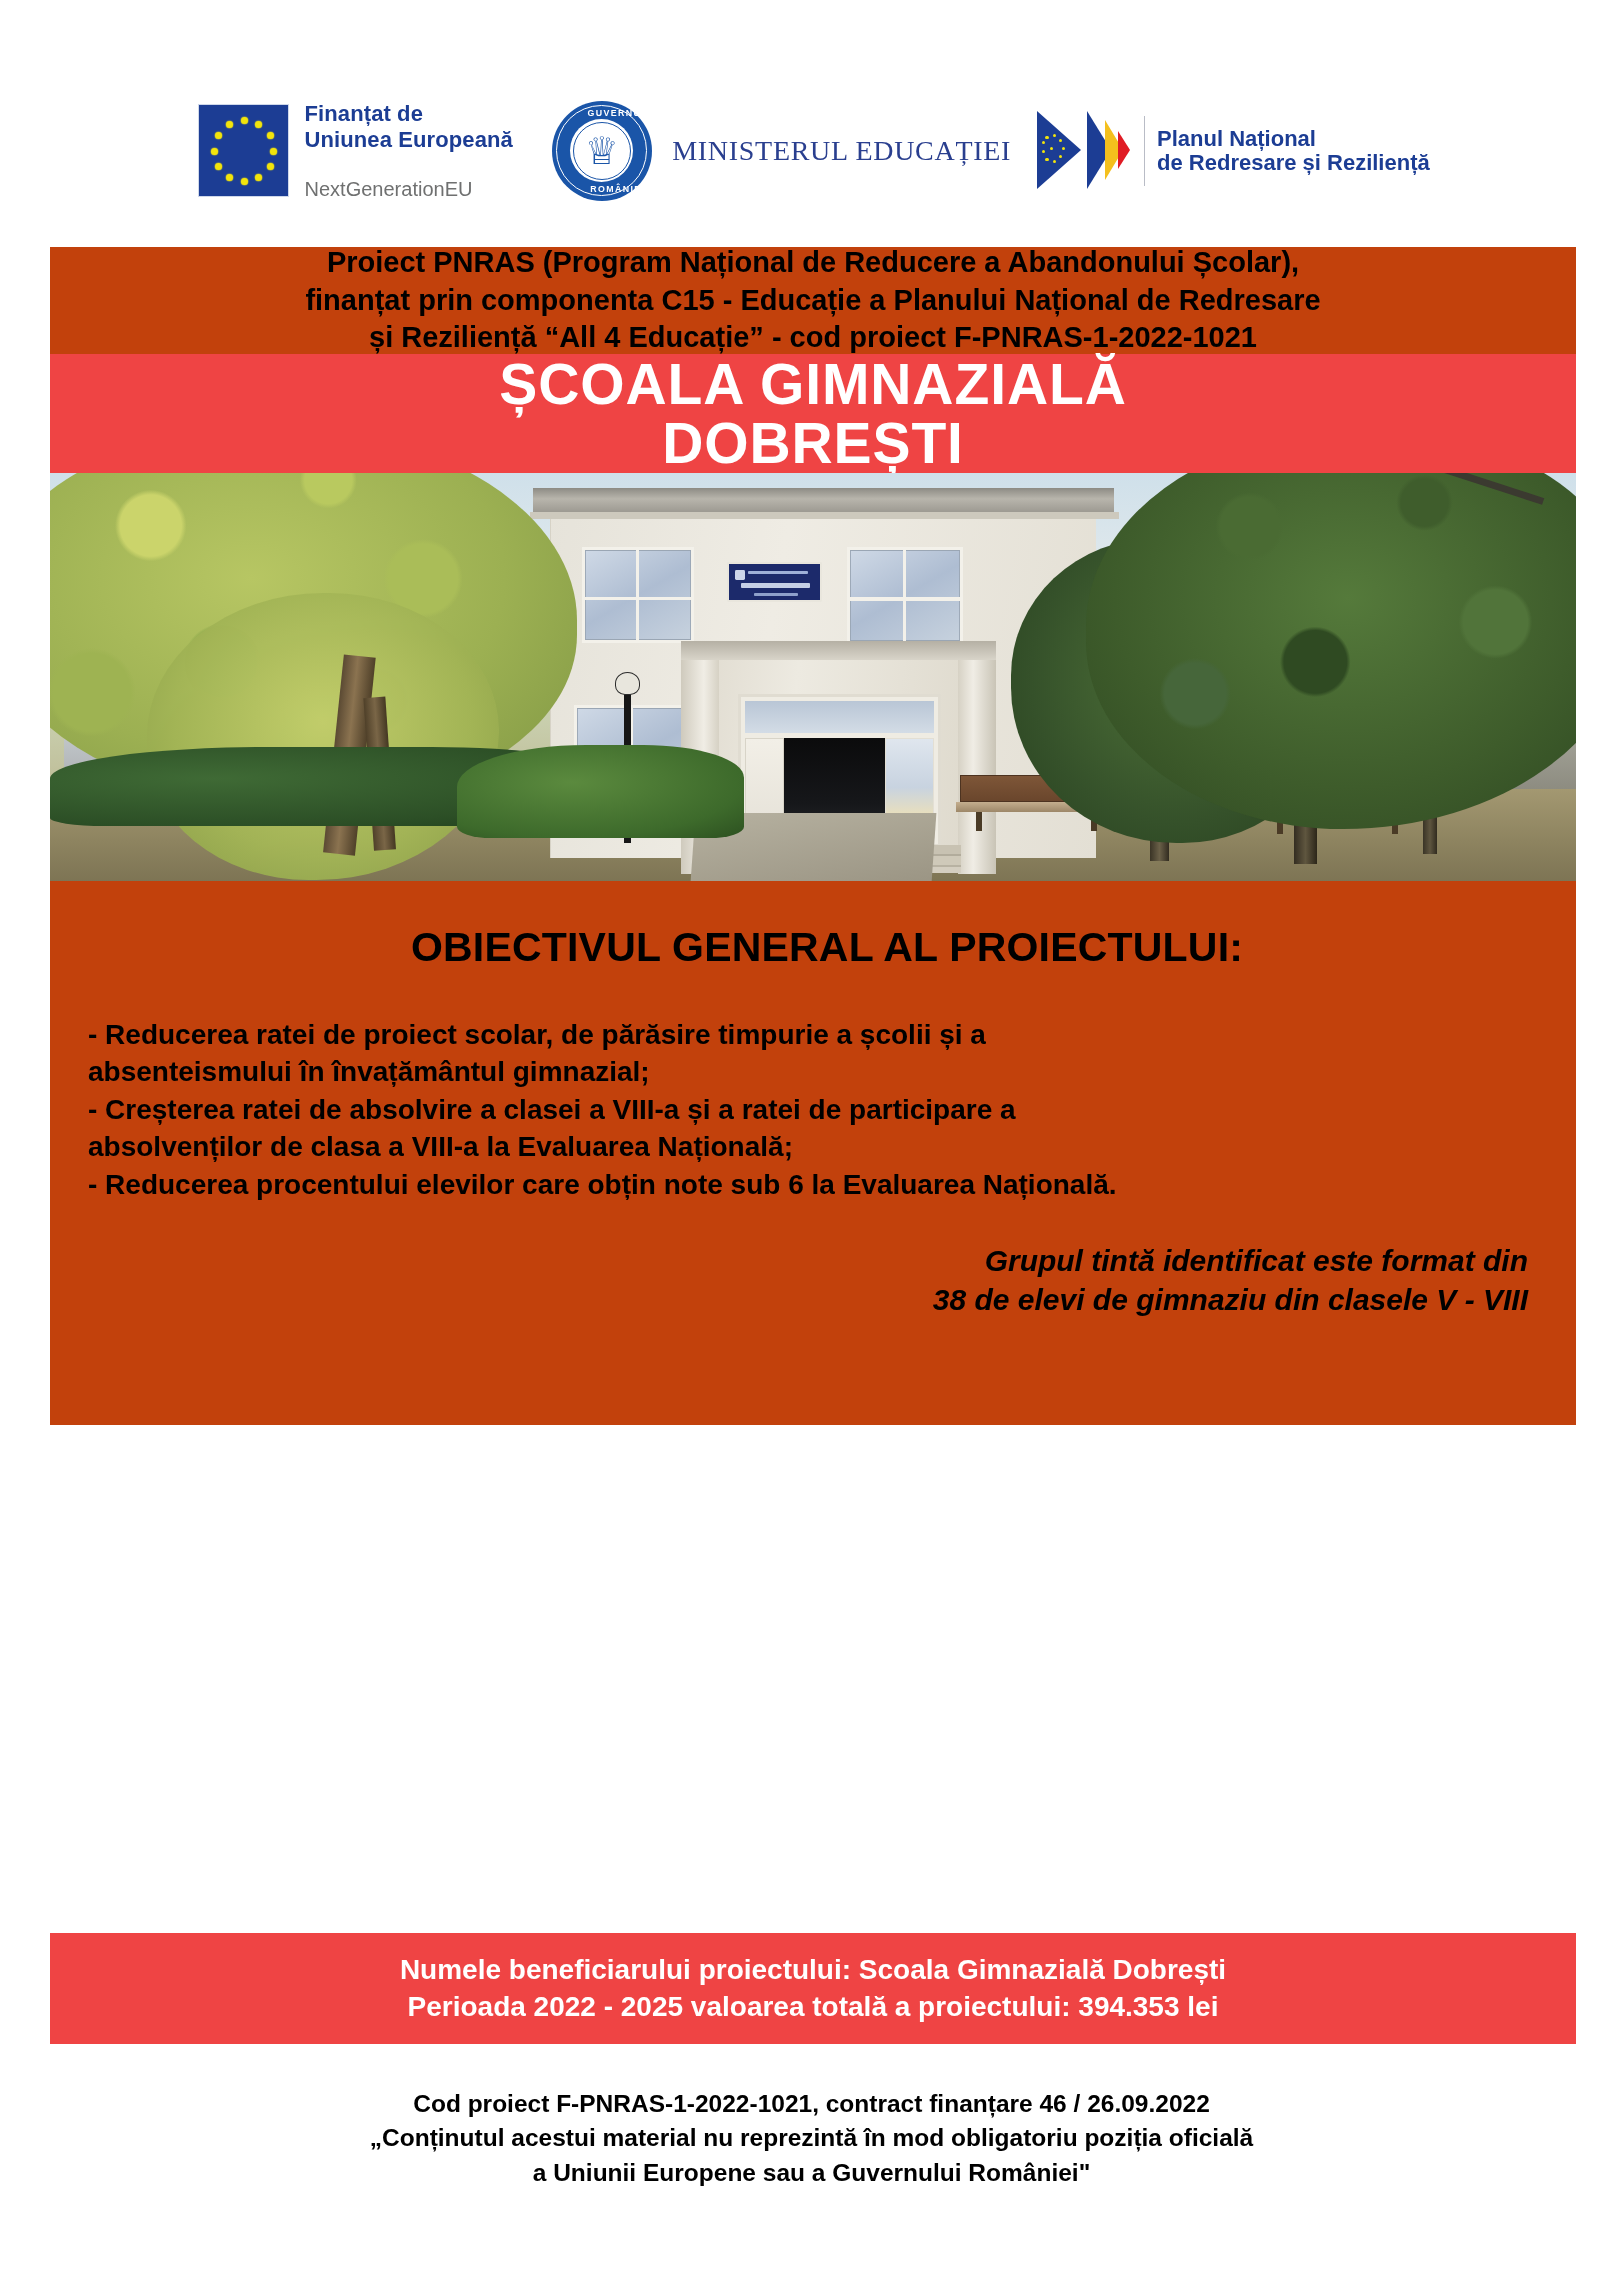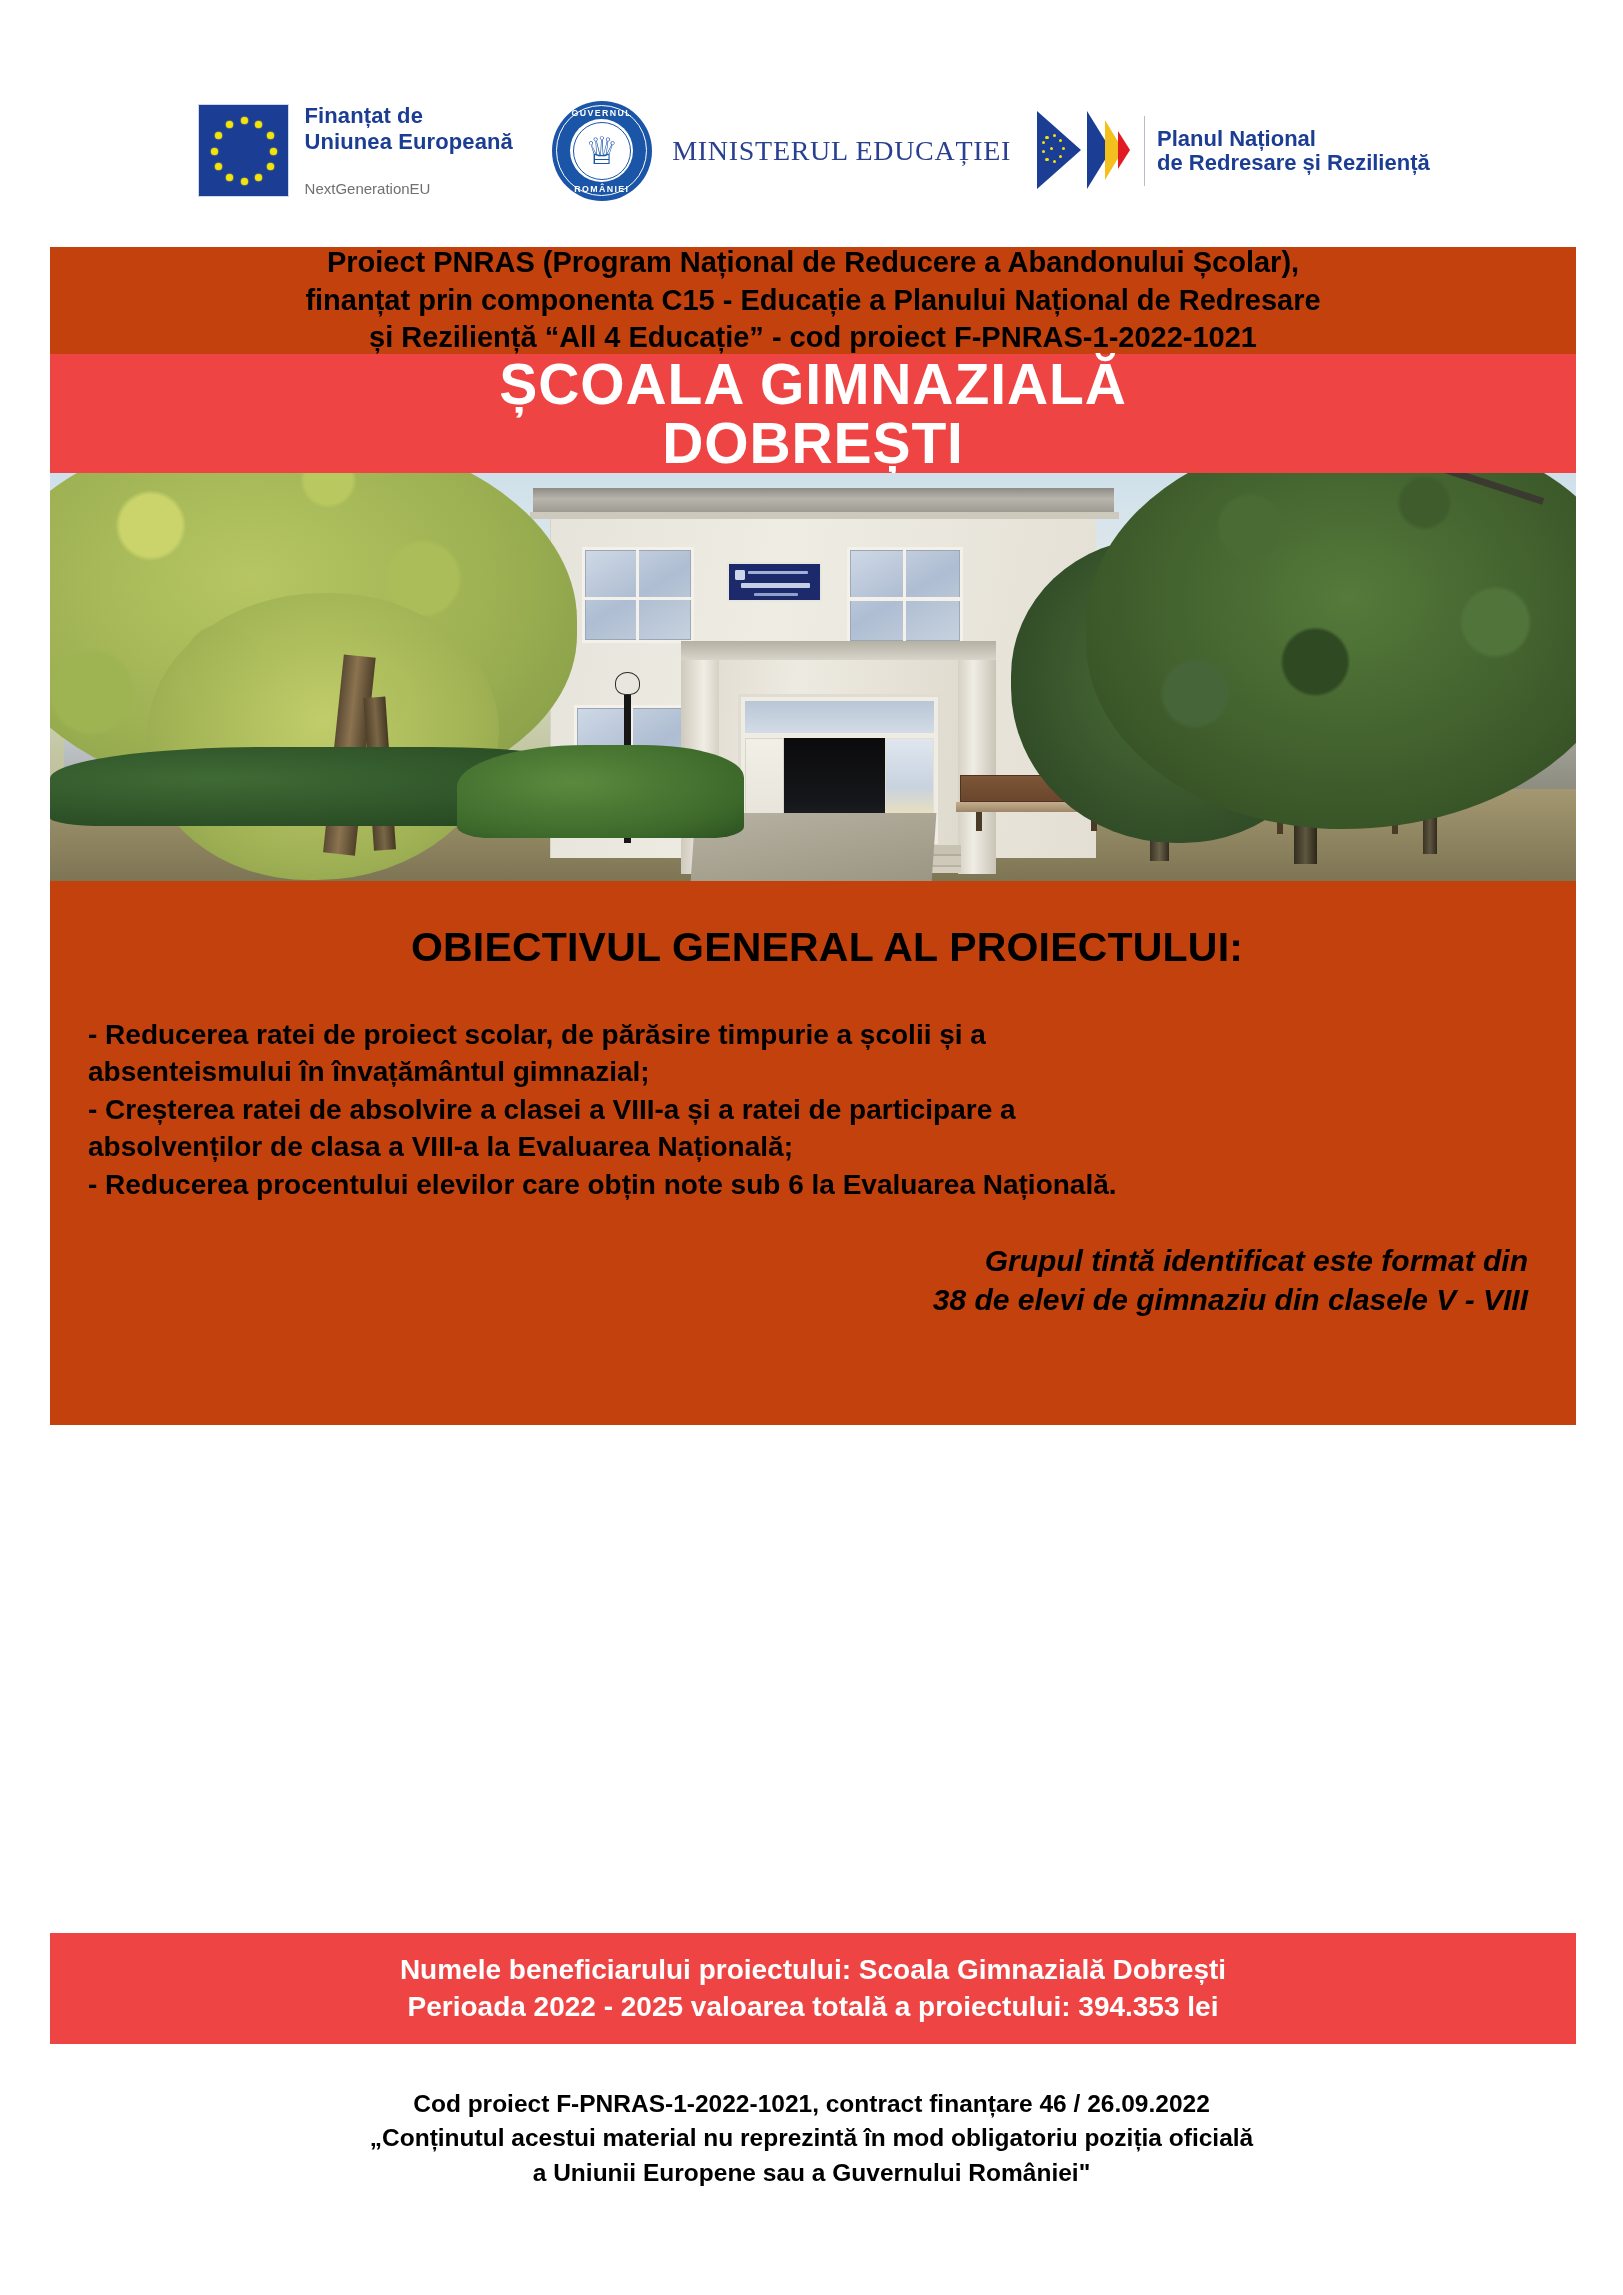--- a/index.html
+++ b/index.html
@@ -55,21 +55,21 @@
   .eu-text { line-height: 1.0; }
   .eu-text .l1, .eu-text .l2 {
     font-size: 22px;
     font-weight: bold;
     color: #1c3d94;
     letter-spacing: 0.1px;
     white-space: nowrap;
   }
   .eu-text .l2 { margin-top: 4px; }
   .eu-text .l3 {
-    font-size: 15px;
+    font-size: 20px;
     color: #6f7070;
     margin-top: 28px;
     white-space: nowrap;
   }
 
   
   .gov-seal {
     position: relative;
     width: 100px; height: 100px;
     margin-left: 39px;
@@ -98,21 +98,21 @@
   .gov-seal .eagle {
     position: absolute;
     left: 50%; top: 50%;
     transform: translate(-50%,-50%);
     font-size: 38px;
     color: #1a55a8;
     line-height: 1;
   }
   .gov-seal .arc-top, .gov-seal .arc-bot {
     position: absolute;
-    left: 0; width: 100%;
+    left: 16px; width: 100%;
     text-align: center;
     font-size: 8.8px;
     font-weight: bold;
     color: #ffffff;
     letter-spacing: 1.4px;
   }
   .gov-seal .arc-top { top: 7.4px; }
   .gov-seal .arc-bot { bottom: 6.5px; }
 
   .min-edu {

